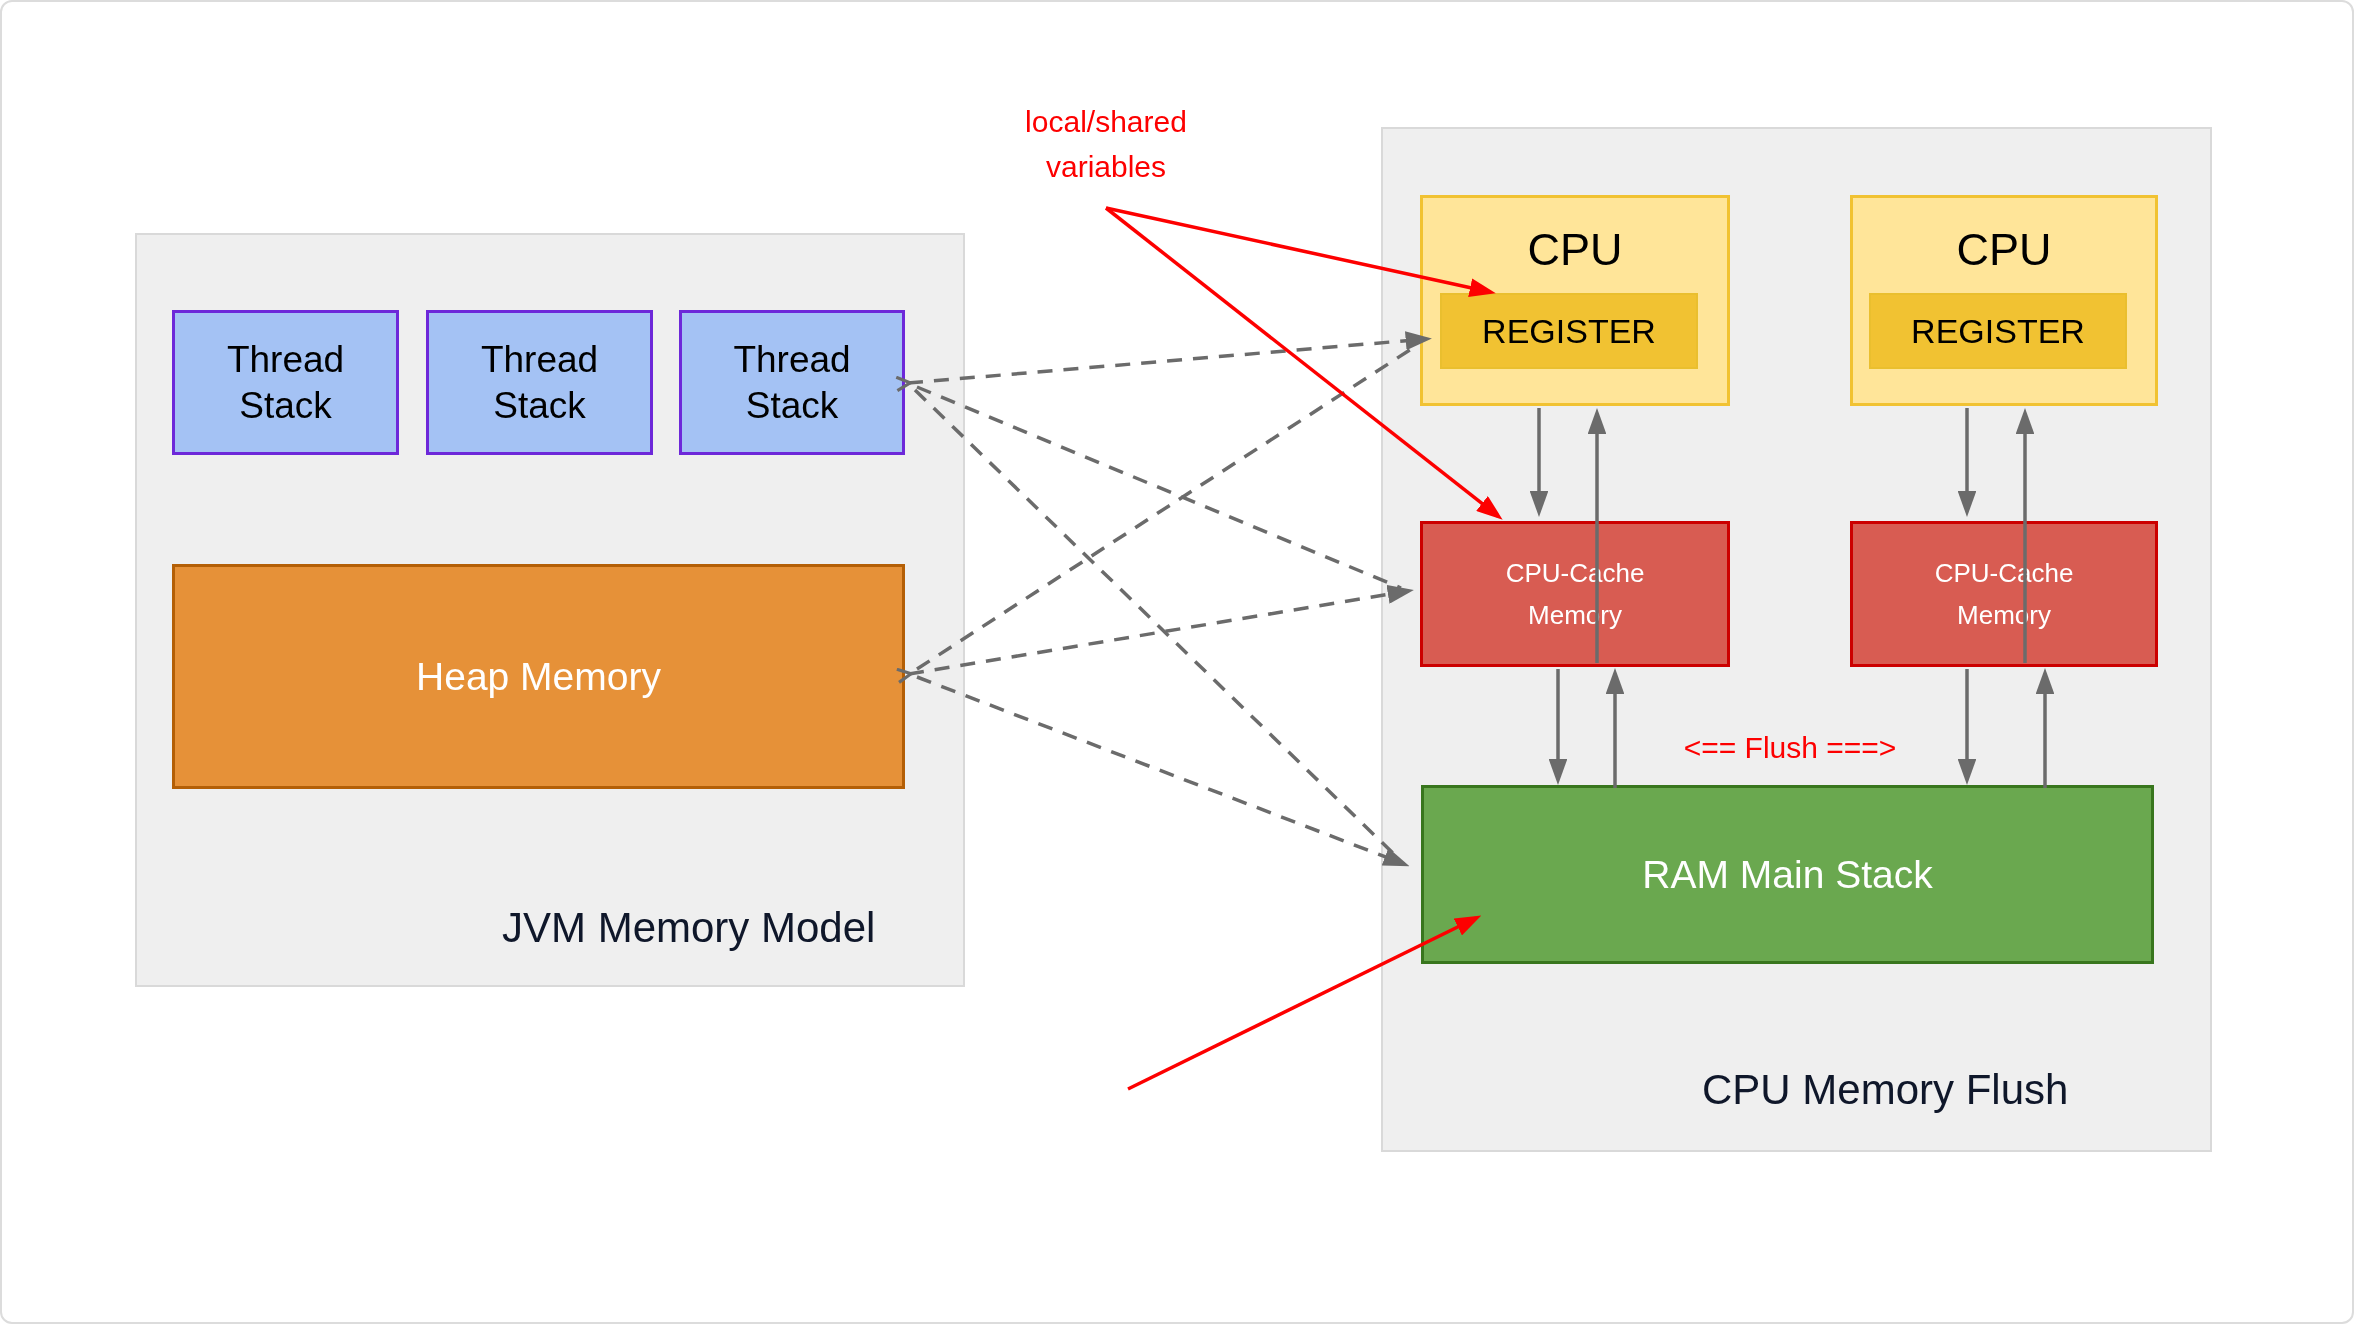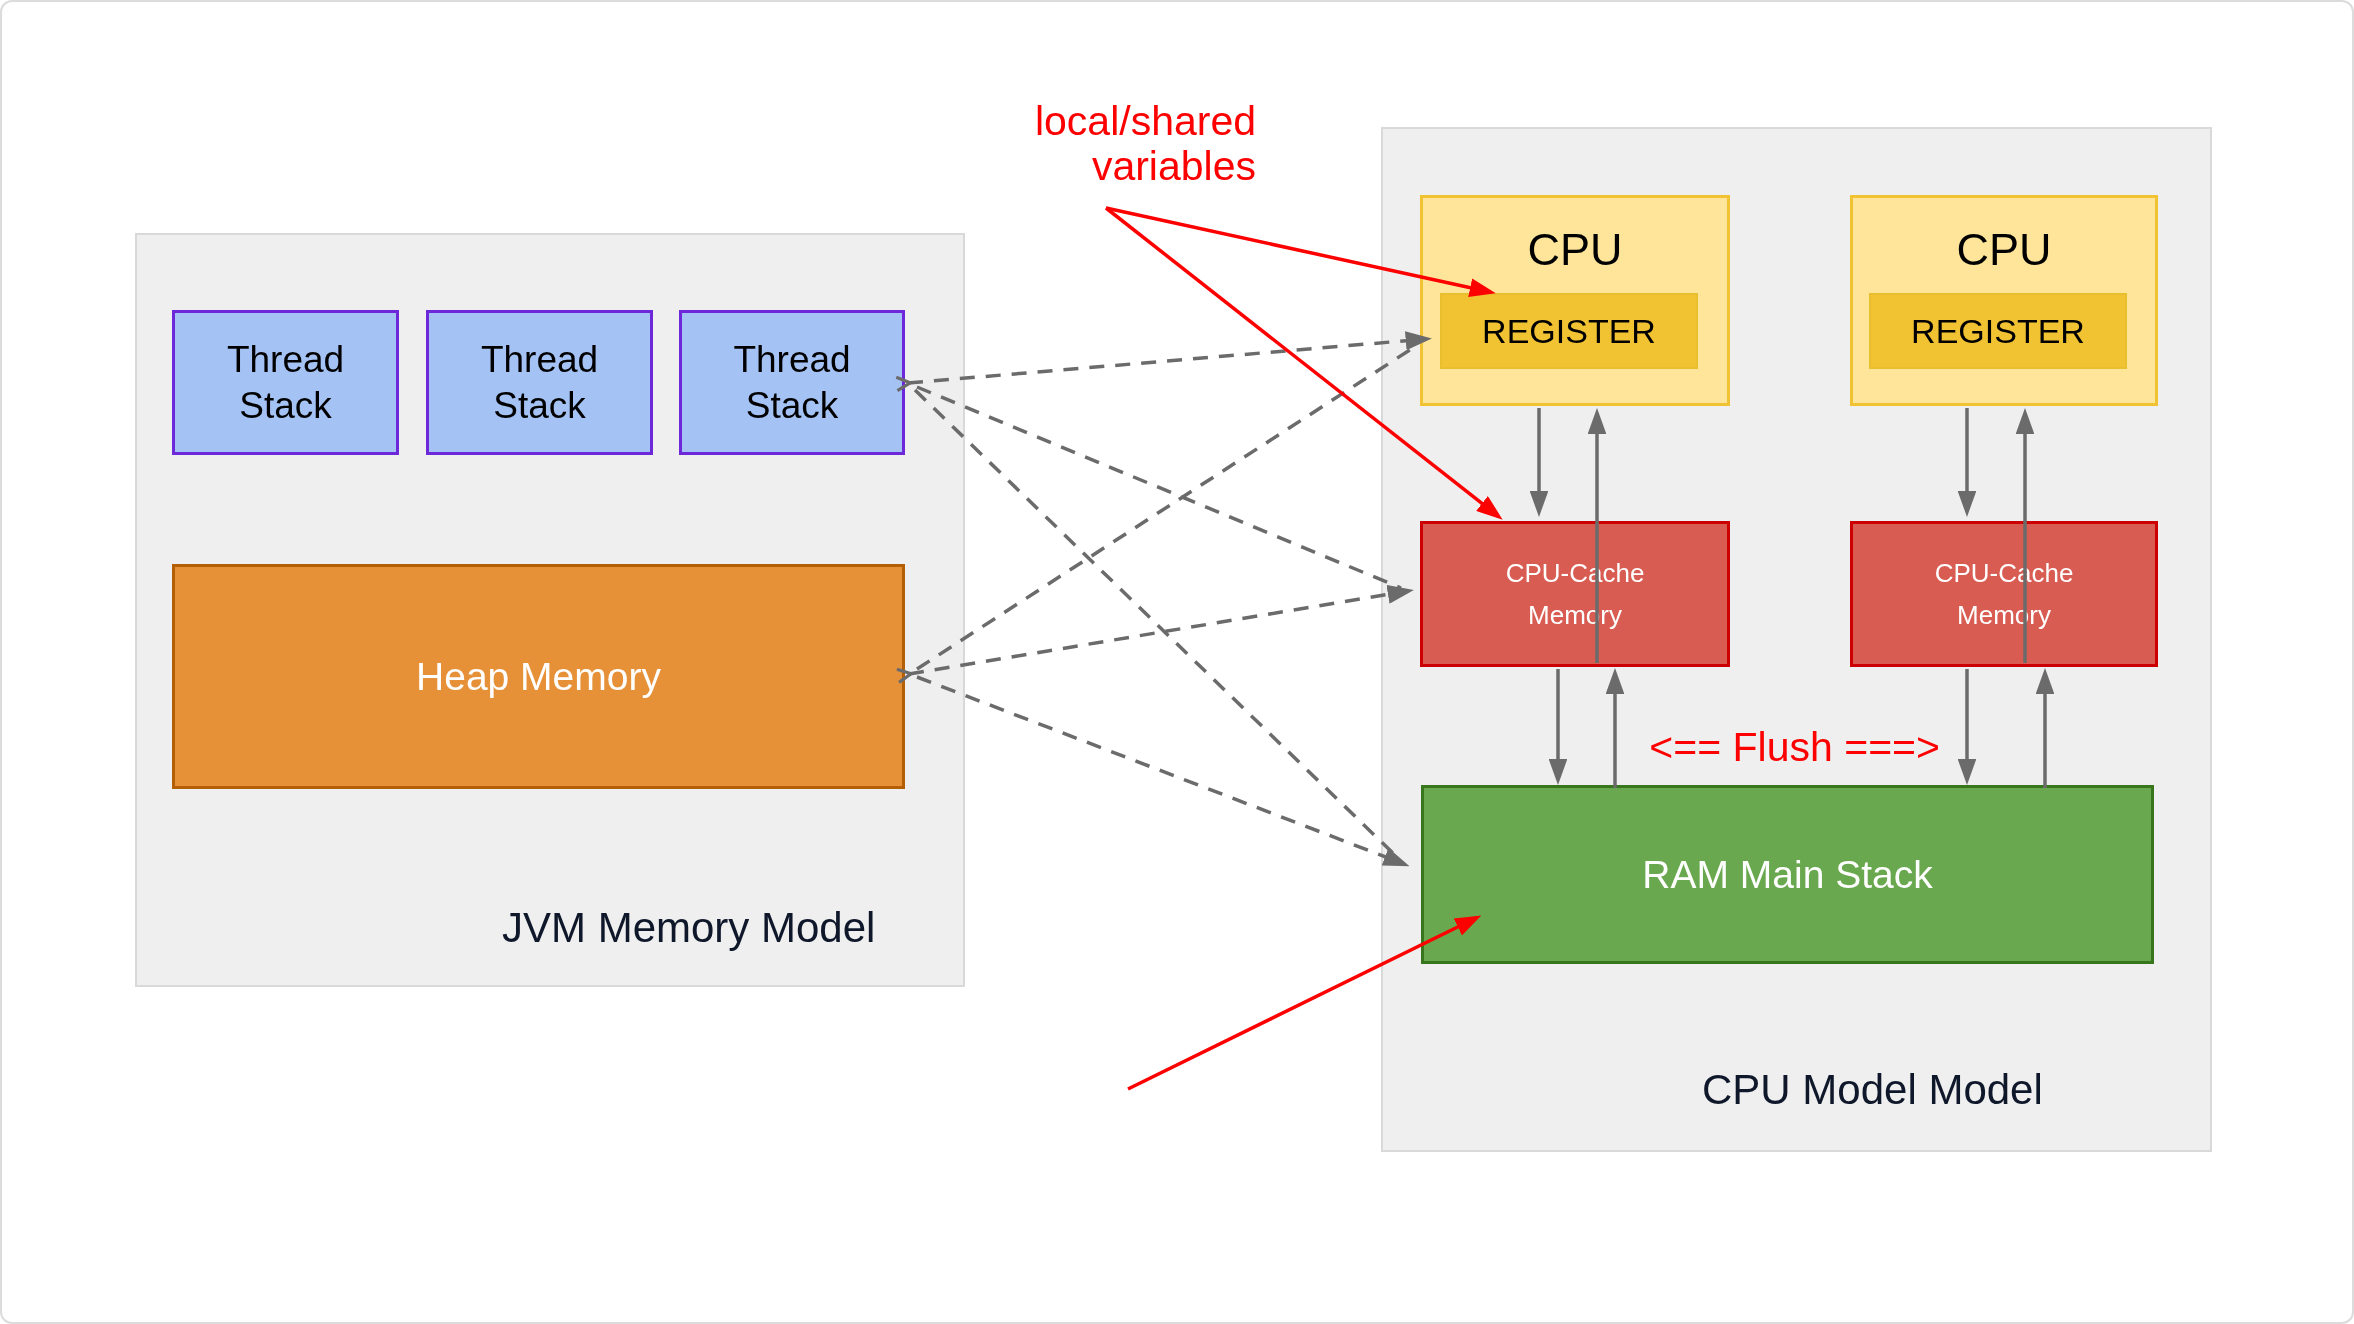--- a/index.html
+++ b/index.html
@@ -74,23 +74,23 @@
   }
   .panel-title{
     position:absolute;
     font-size:42px;
     color:#0f172a;
     text-align:left;
   }
   .red-note{
     position:absolute;
     color:#fd0000;
-    font-size:41px;
+    font-size:30px;
     line-height:45px;
-    text-align:right;
+    text-align:center;
   }
   .overlay{
     position:absolute;
     left:0;top:0;
     pointer-events:none;
   }
 </style>
 </head>
 <body>
 
@@ -139,21 +139,21 @@
   </div>
   <div class="box cache ml" style="left:1848px;top:519px;width:308px;height:146px;">
     <span>CPU-Cache
 Memory</span>
   </div>
 
   <div class="box ram" style="left:1419px;top:783px;width:733px;height:179px;">
     <span>RAM Main Stack</span>
   </div>
 
-  <div class="panel-title" style="left:1700px;top:1064px;width:478px;">CPU Model Model</div>
+  <div class="panel-title" style="left:1700px;top:1064px;width:478px;">CPU Memory Flush</div>
 
   <div class="red-note ml" style="left:954px;top:97px;width:300px;">local/shared
 variables</div>
   <div class="red-note" style="left:1638px;top:723px;width:300px;">&lt;== Flush ===&gt;</div>
 
   <svg class="overlay" width="2354" height="1324" viewBox="0 0 2354 1324">
     <defs>
       <marker id="triGray" markerWidth="7.5" markerHeight="5.4" refX="5.8" refY="2.7" orient="auto">
         <path d="M0,0 L7.5,2.7 L0,5.4 Z" fill="#6b6b6b"></path>
       </marker>

